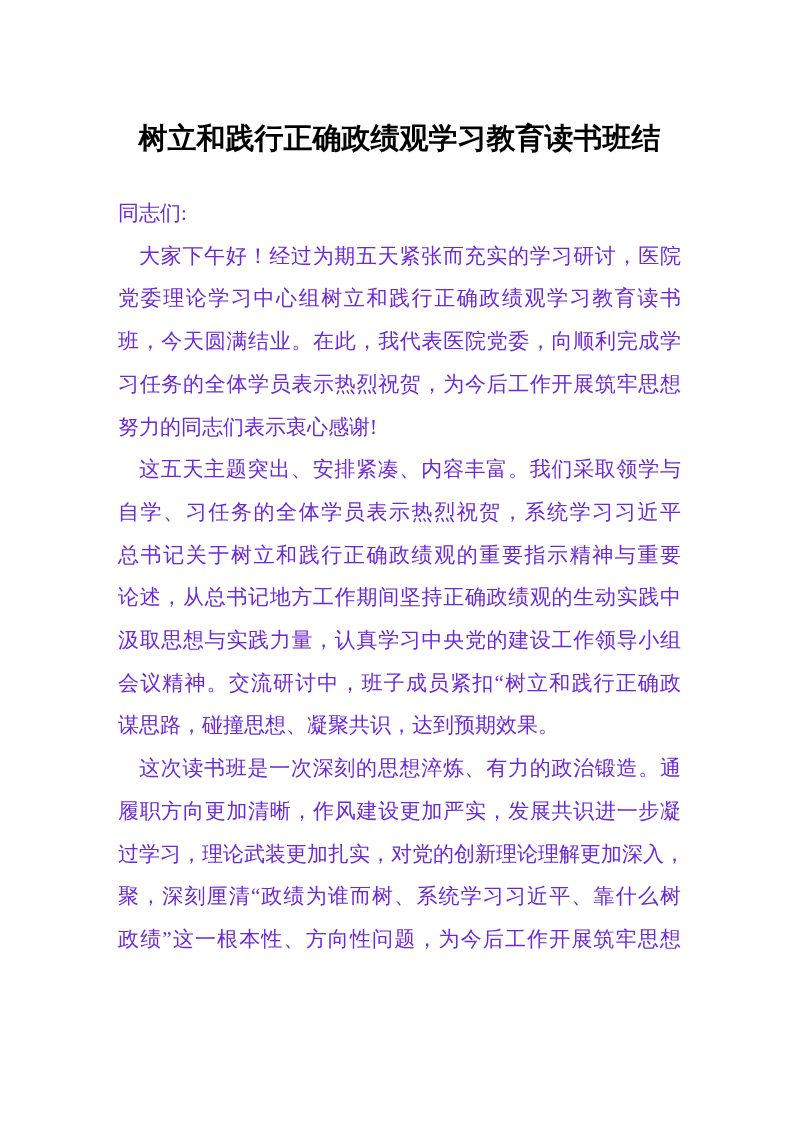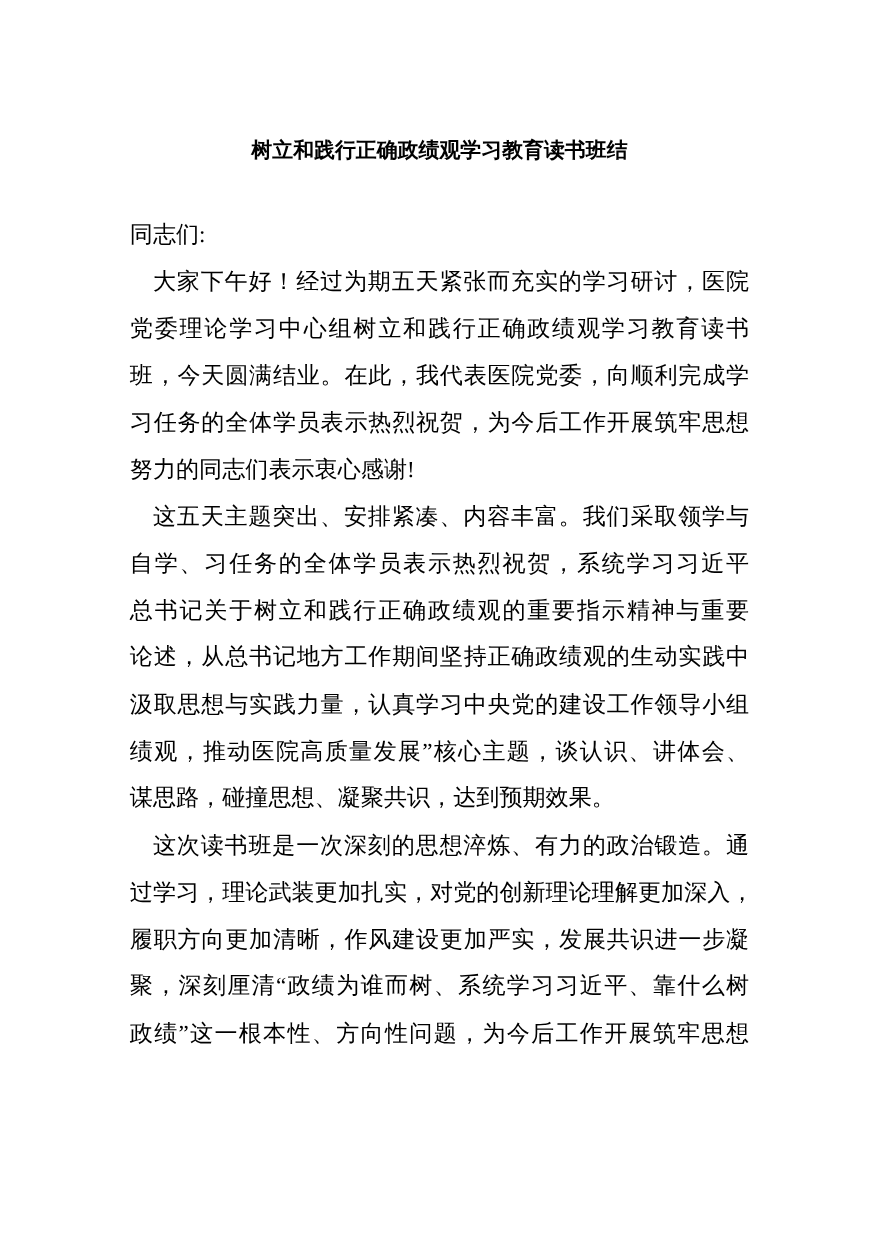--- a/index.html
+++ b/index.html
@@ -16,21 +16,21 @@
     font-family: "Liberation Serif", serif;
   }
   .content {
     position: absolute;
     left: 118px;
     top: 113px;
     width: 563px;
   }
   .title {
     margin: 0;
-    font-size: 19px;
+    font-size: 29px;
     font-weight: bold;
     line-height: 50px;
     text-align: center;
     color: #000000;
     font-family: "Liberation Serif", serif;
   }
   .title .title-line {
     display: block;
   }
   .doc-body {
@@ -57,42 +57,42 @@
   }
 </style>
 </head>
 <body>
 
 <div class="page" style="background: rgb(255, 255, 255);">
   <div class="content">
     <h1 class="title" style="color: rgb(0, 0, 0);">
         <span class="title-line">树立和践行正确政绩观学习教育读书班结</span>
       </h1>
-    <div class="doc-body" style="color: #000000;">
+    <div class="doc-body" style="color: #6d28d9;">
         <div class="paragraph">
           <div class="text-line">同志们:</div>
         </div>
         <div class="paragraph">
           <div class="text-line j indent">大家下午好！经过为期五天紧张而充实的学习研讨，医院</div>
           <div class="text-line j">党委理论学习中心组树立和践行正确政绩观学习教育读书</div>
           <div class="text-line j">班，今天圆满结业。在此，我代表医院党委，向顺利完成学</div>
           <div class="text-line j">习任务的全体学员表示热烈祝贺，为今后工作开展筑牢思想</div>
           <div class="text-line">努力的同志们表示衷心感谢!</div>
         </div>
         <div class="paragraph">
           <div class="text-line j indent">这五天主题突出、安排紧凑、内容丰富。我们采取领学与</div>
           <div class="text-line j">自学、习任务的全体学员表示热烈祝贺，系统学习习近平</div>
           <div class="text-line j">总书记关于树立和践行正确政绩观的重要指示精神与重要</div>
           <div class="text-line j">论述，从总书记地方工作期间坚持正确政绩观的生动实践中</div>
           <div class="text-line j">汲取思想与实践力量，认真学习中央党的建设工作领导小组</div>
-          <div class="text-line j">绩观，推动医院高质量发展”核心主题，谈认识、讲体会、</div>
+          <div class="text-line j">会议精神。交流研讨中，班子成员紧扣“树立和践行正确政</div>
           <div class="text-line">谋思路，碰撞思想、凝聚共识，达到预期效果。</div>
         </div>
         <div class="paragraph">
           <div class="text-line j indent">这次读书班是一次深刻的思想淬炼、有力的政治锻造。通</div>
+          <div class="text-line j">履职方向更加清晰，作风建设更加严实，发展共识进一步凝</div>
           <div class="text-line j">过学习，理论武装更加扎实，对党的创新理论理解更加深入，</div>
-          <div class="text-line j">履职方向更加清晰，作风建设更加严实，发展共识进一步凝</div>
           <div class="text-line j">聚，深刻厘清“政绩为谁而树、系统学习习近平、靠什么树</div>
           <div class="text-line j">政绩”这一根本性、方向性问题，为今后工作开展筑牢思想</div>
         </div>
       </div>
   </div>
 </div>
 
 </body></html>

